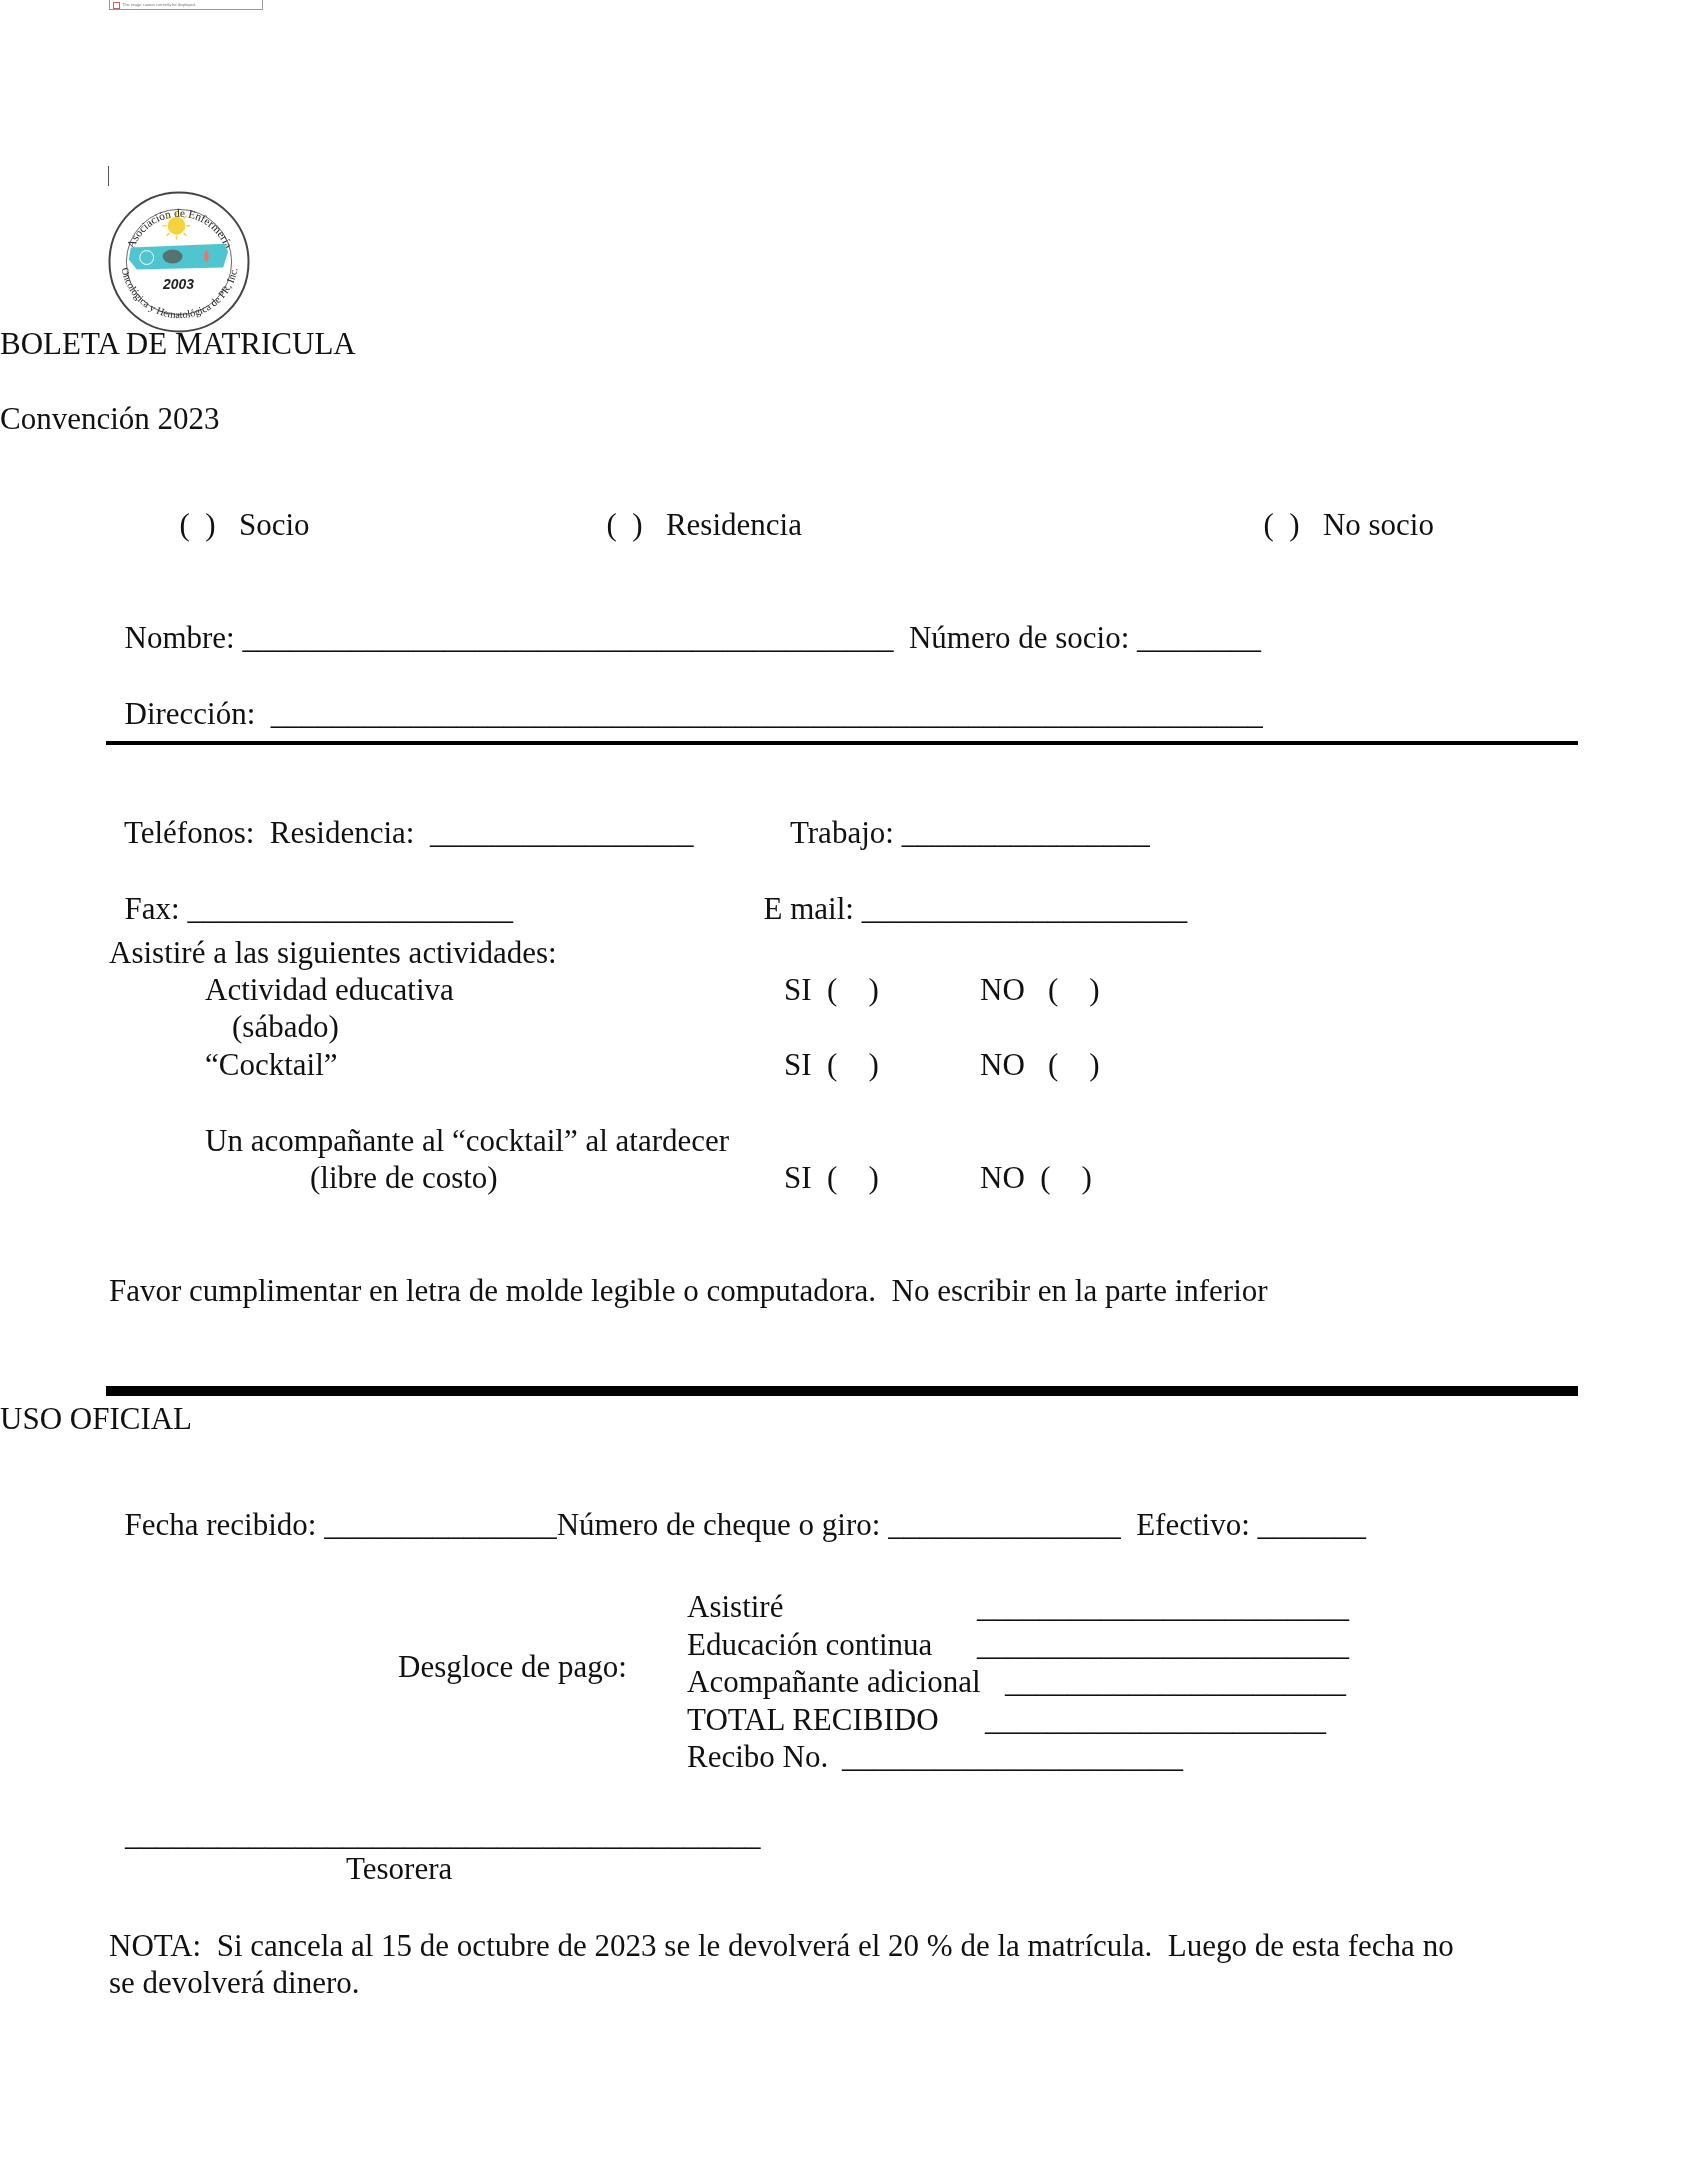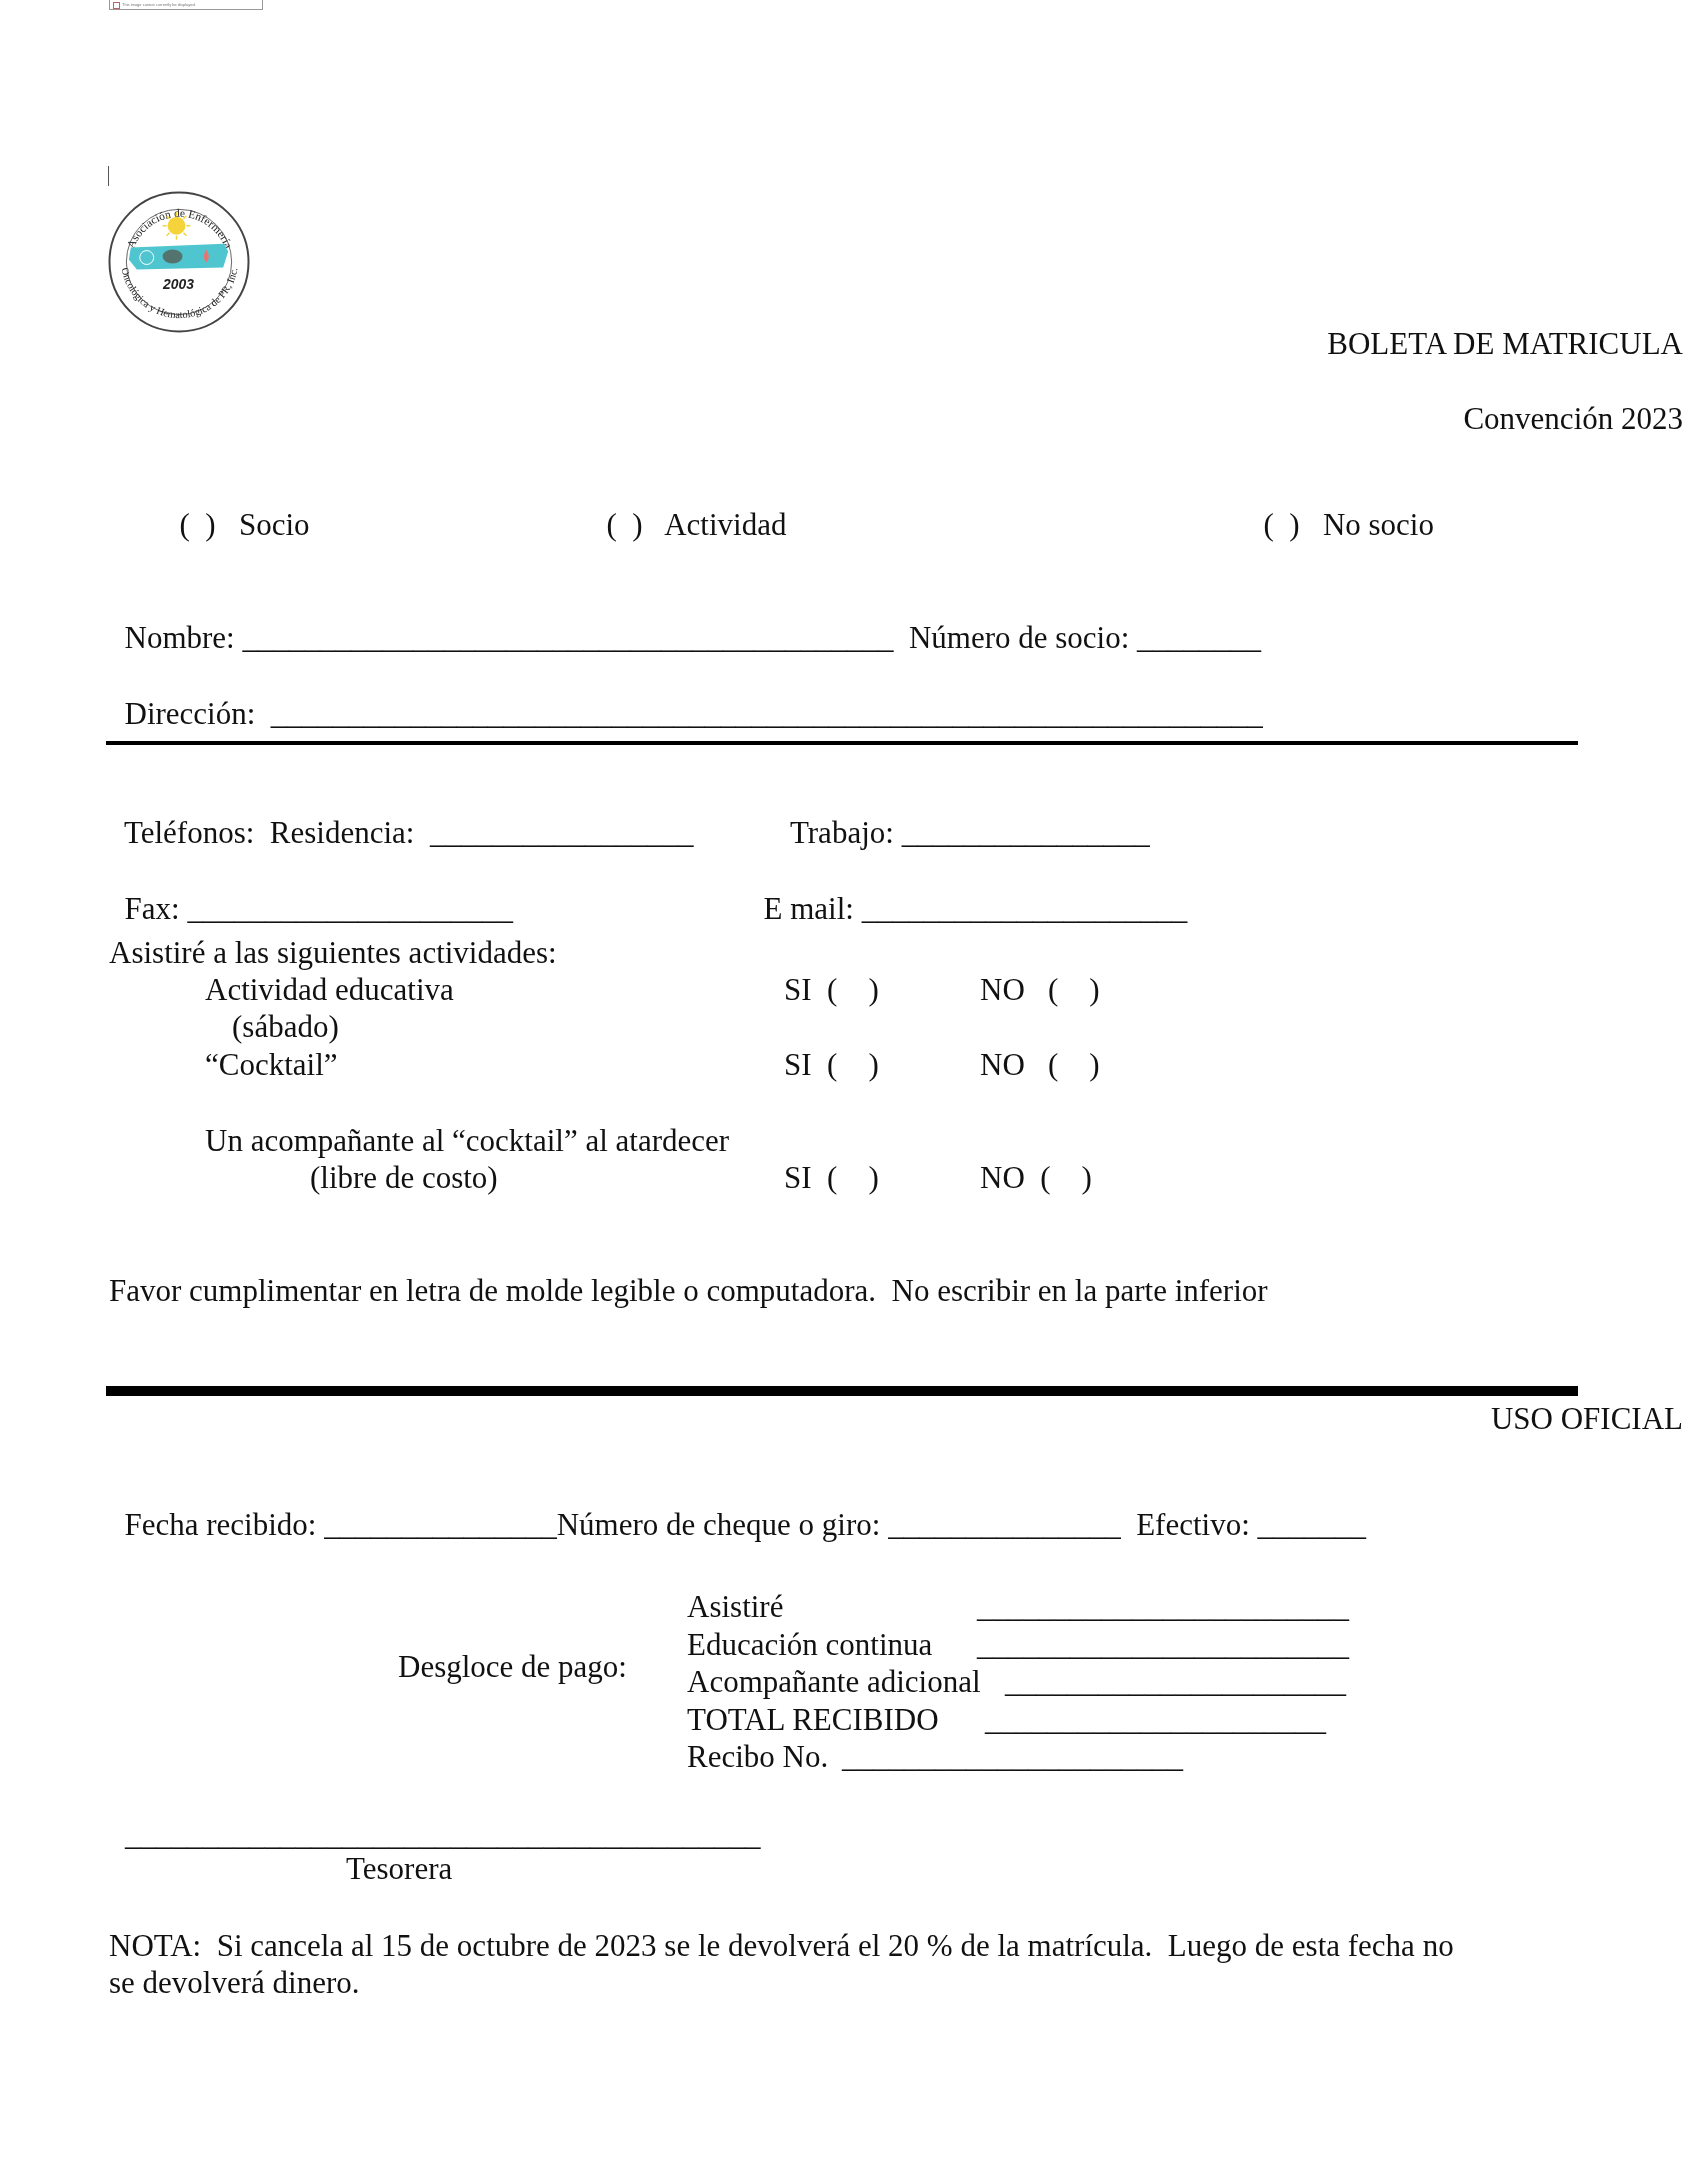--- a/index.html
+++ b/index.html
@@ -5,21 +5,21 @@
   html, body { margin:0; padding:0; background:#fff; }
   body { width:1683px; height:2178px; position:relative; overflow:hidden;
          font-family:"Liberation Serif", "DejaVu Serif", serif; color:#111; font-size:31px; }
   .abs { position:absolute; white-space:pre; line-height:1; }
   .placeholder { position:absolute; left:109px; top:0; width:154px; height:10px; border:1px solid #999; border-top:none;
                  font-family:"Liberation Sans", sans-serif; font-size:4px; color:#777; box-sizing:border-box; padding-left:12px; line-height:9px; }
   .placeholder .broken { position:absolute; left:3px; top:2px; width:5px; height:5px; border:1px solid #b66; }
   .cursor { position:absolute; left:108px; top:166px; width:1px; height:20px; background:#555; }
   .logo { position:absolute; left:107px; top:190px; width:144px; height:144px; }
   .rule { position:absolute; left:106px; width:1472px; background:#000; }
-  .center { text-align:right; left:0; width:1683px; }
+  .center { text-align:left; left:0; width:1683px; }
 </style>
 </head>
 <body>
 
 <div class="placeholder">
   <span class="broken"></span>
   <span>This image cannot currently be displayed.</span>
 </div>
 <div class="cursor"></div>
 
@@ -56,21 +56,21 @@
   <text x="72" y="100" text-anchor="middle" font-size="14" font-style="italic" font-weight="bold" font-family="Liberation Sans, sans-serif" fill="#222">2003</text>
 </svg>
 
 <div class="abs center" style="top:328px;">BOLETA DE MATRICULA</div>
 <div class="abs center" style="top:403px;">Convención 2023</div>
 
 <div class="abs" style="left:164px; top:478px;">
   <span>(  )</span><span>   </span><span>Socio</span>
 </div>
 <div class="abs" style="left:591px; top:478px;">
-  <span>(  )</span><span>   </span><span>Actividad</span>
+  <span>(  )</span><span>   </span><span>Residencia</span>
 </div>
 <div class="abs" style="left:1248px; top:478px;">
   <span>(  )</span><span>   </span><span>No socio</span>
 </div>
 
 <div class="abs" style="left:109px; top:591px;">
   <span>Nombre:</span> <span>__________________________________________</span>  <span>Número de socio:</span> <span>________</span>
 </div>
 <div class="abs" style="left:109px; top:667px;">
   <span>Dirección:</span>  <span>________________________________________________________________</span>

